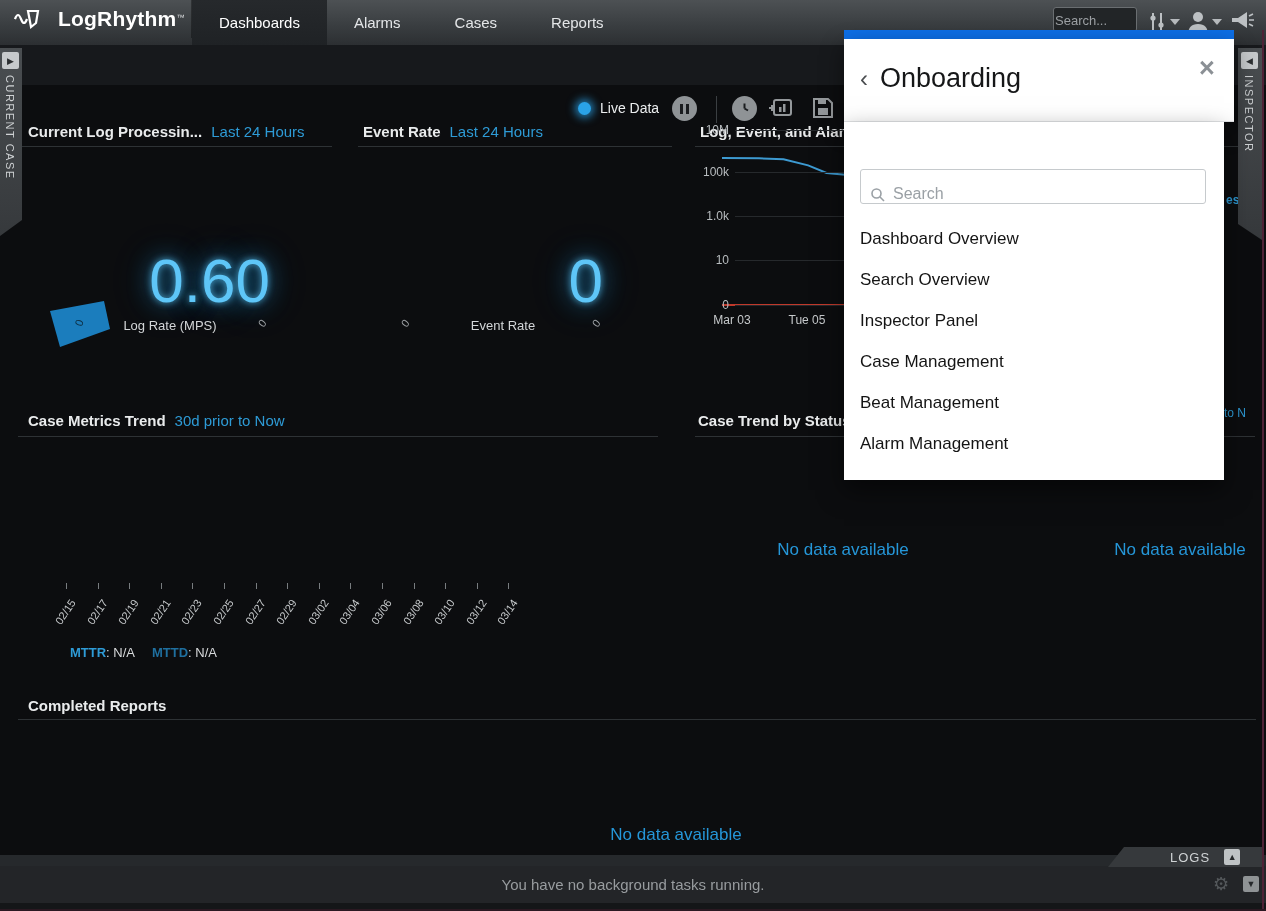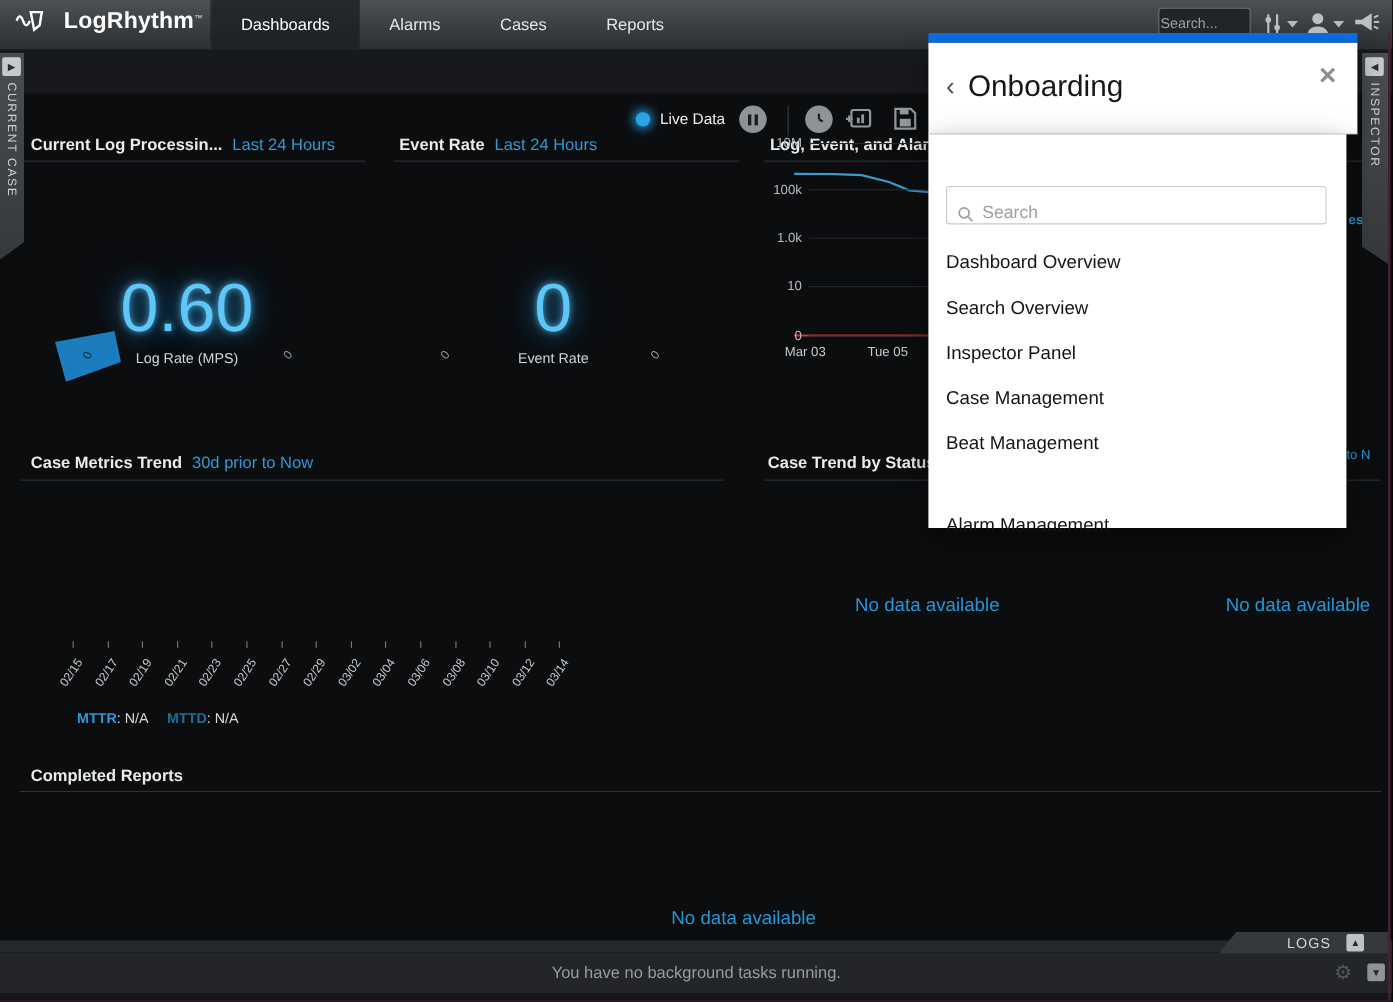--- a/index.html
+++ b/index.html
@@ -43,21 +43,21 @@
   .side-tab.right{left:1238px;top:48px;width:24px;height:192px;
         clip-path:polygon(0 0,100% 0,100% 100%,0 calc(100% - 16px));}
   .side-btn{width:17px;height:17px;background:#c7cacc;border-radius:2px;display:flex;
             align-items:center;justify-content:center;font-size:9px;color:#2c2f31;}
   .vtext{writing-mode:vertical-rl;font-size:11px;letter-spacing:1.5px;color:#cfd2d4;}
 
   
   .w-title{font-size:15px;font-weight:bold;color:#e9ebec;white-space:nowrap;}
   .w-range{font-size:15px;color:#2e9bd6;margin-left:9px;font-weight:normal;}
   .w-rule{height:1px;background:#2e3235;}
-  .big-val{font-size:62px;color:#5ec6f8;text-align:center;
+  .big-val{font-size:62px;color:#5ec6f8;text-align:right;
            text-shadow:0 0 7px rgba(90,195,245,.85),0 0 22px rgba(30,150,220,.7),0 0 38px rgba(30,150,220,.4);}
   .g-label{font-size:13px;color:#d3d6d8;text-align:center;}
   .g-zero{font-size:11px;color:#9b9fa2;transform:rotate(-50deg);}
   .nodata{font-size:17px;color:#2596d8;text-align:center;}
   .axis-lab{position:absolute;width:60px;text-align:right;font-size:12px;color:#b8bcbf;}
   .gridline{position:absolute;height:1px;background:#26292c;}
   .xlab{position:absolute;font-size:12px;color:#c6c9cb;width:60px;text-align:center;}
   .tick{position:absolute;width:1px;height:6px;background:#787c7f;}
   .dlab{position:absolute;width:58px;text-align:right;font-size:11px;color:#c6c9cb;
         transform:rotate(-56deg);transform-origin:100% 0%;}
@@ -279,21 +279,21 @@
           <line x1="10" y1="10" x2="14" y2="14" stroke="#9aa0a5" stroke-width="1.6"></line>
         </svg>
         <span class="ph">Search</span>
       </div>
       <div id="panel-menu">
           <div class="menu-item" style="top: 107px;">Dashboard Overview</div>
           <div class="menu-item" style="top: 148px;">Search Overview</div>
           <div class="menu-item" style="top: 189px;">Inspector Panel</div>
           <div class="menu-item" style="top: 230px; text-align: center;">Case Management</div>
           <div class="menu-item" style="top: 271px;">Beat Management</div>
-          <div class="menu-item" style="top: 312px; margin-top: 34px;">Alarm Management</div>
+          <div class="menu-item" style="top: 312px;">Alarm Management</div>
         </div>
     </div>
   </div>
 
   <div class="abs logs-strip"></div>
   <div class="abs logs-tab">
     <span class="logs-label">LOGS</span>
     <span class="sq-btn" style="margin-left:14px;">
         <span>▲</span>
       </span>

